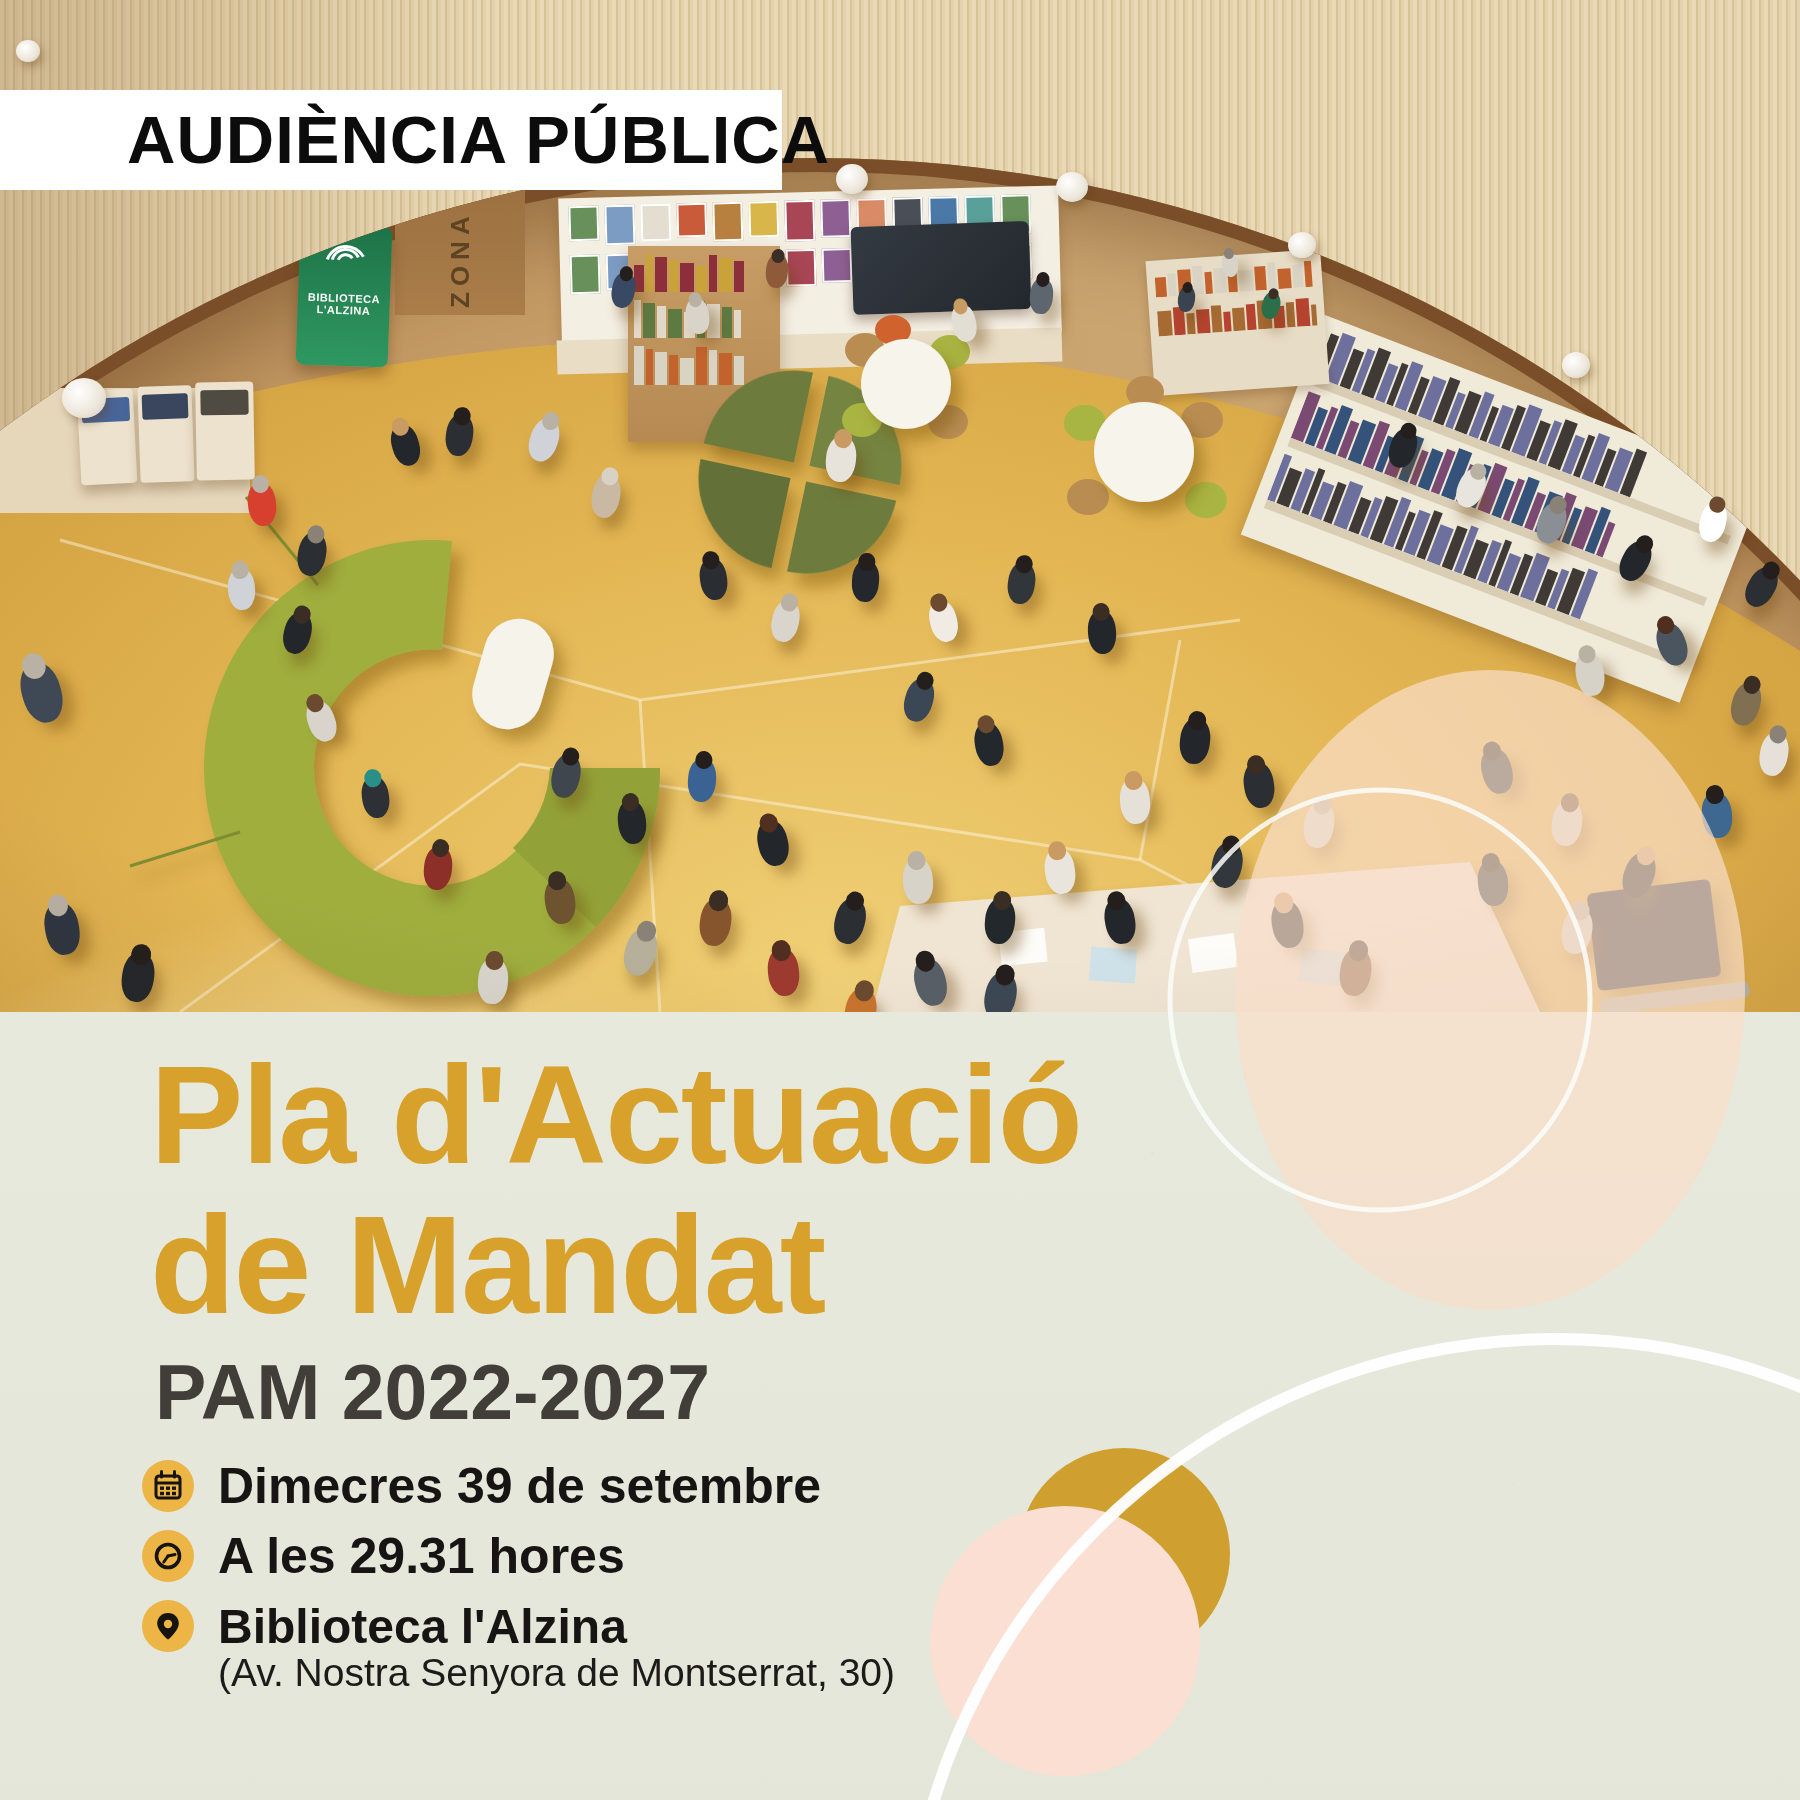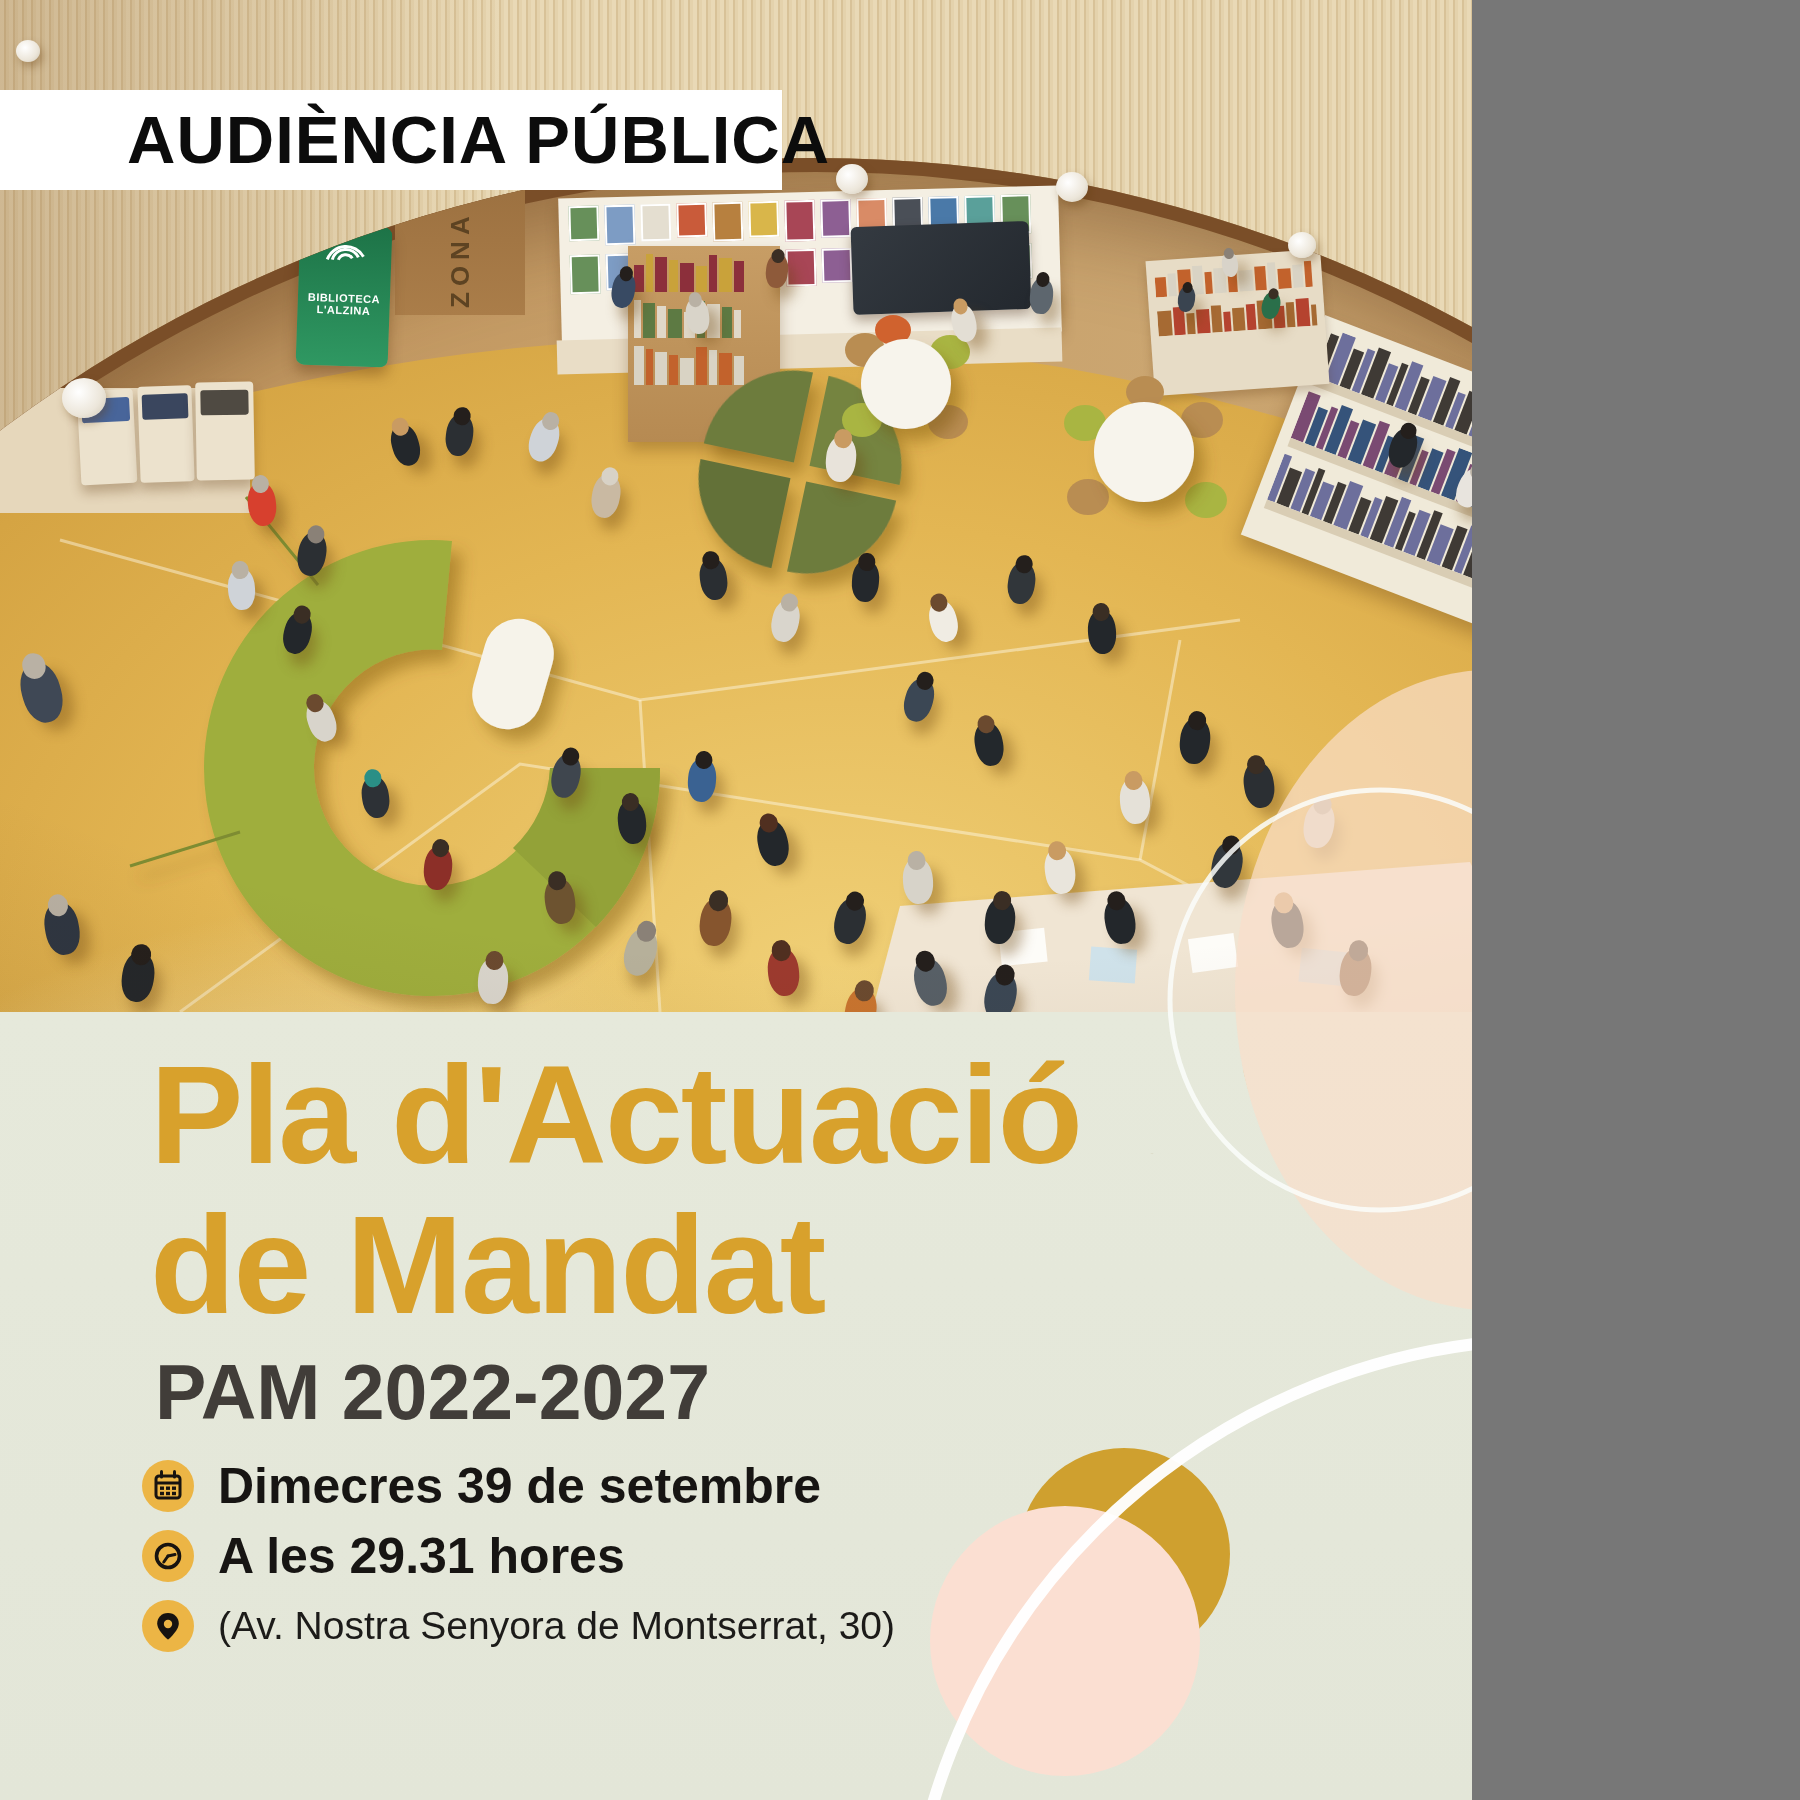--- a/index.html
+++ b/index.html
@@ -1,16 +1,16 @@
 <!DOCTYPE html>
 <html><head>
 <meta charset="utf-8">
 <style>
   html,body{margin:0;padding:0;background:#777;}
-  #canvas{position:relative;width:1472px;height:1800px;overflow:hidden;
+  #canvas{position:relative;width:1800px;height:1800px;overflow:hidden;
     font-family:"Liberation Sans",sans-serif;background:#e5e8dc;text-decoration:underline;}
 
   
   #bg-bottom{position:absolute;left:0;top:1012px;width:1800px;height:788px;
     background:
       radial-gradient(3px 1px at 12% 30%,rgba(150,110,50,.25),transparent 70%),
       radial-gradient(2px 1px at 30% 72%,rgba(150,110,50,.22),transparent 70%),
       radial-gradient(3px 1px at 64% 18%,rgba(150,110,50,.18),transparent 70%),
       radial-gradient(2px 1px at 84% 60%,rgba(150,110,50,.2),transparent 70%),
       linear-gradient(180deg,#e6e9db,#e3e6d8);}
@@ -526,17 +526,18 @@
     <div class="bullet-text">A les 29.31 hores</div>
   </div>
 
   <div class="bullet-row" id="row3" style="top:1600px">
     <svg class="bullet-icon" viewBox="0 0 52 52">
       <circle cx="26" cy="26" r="26" fill="#ecb545"></circle>
       <path d="M26,13 c-6.6,0 -10.8,5 -10.8,10.4 0,7.2 10.8,16.2 10.8,16.2 s10.8,-9 10.8,-16.2 C36.8,18 32.6,13 26,13 z" fill="#171310"></path>
       <circle cx="26" cy="24" r="4.2" fill="#ecb545"></circle>
     </svg>
     <div class="bullet-text">
+      <div>Biblioteca l'Alzina</div>
       <div id="venue-address">(Av. Nostra Senyora de Montserrat, 30)</div>
     </div>
   </div>
 
 </div>
 
 </body></html>

